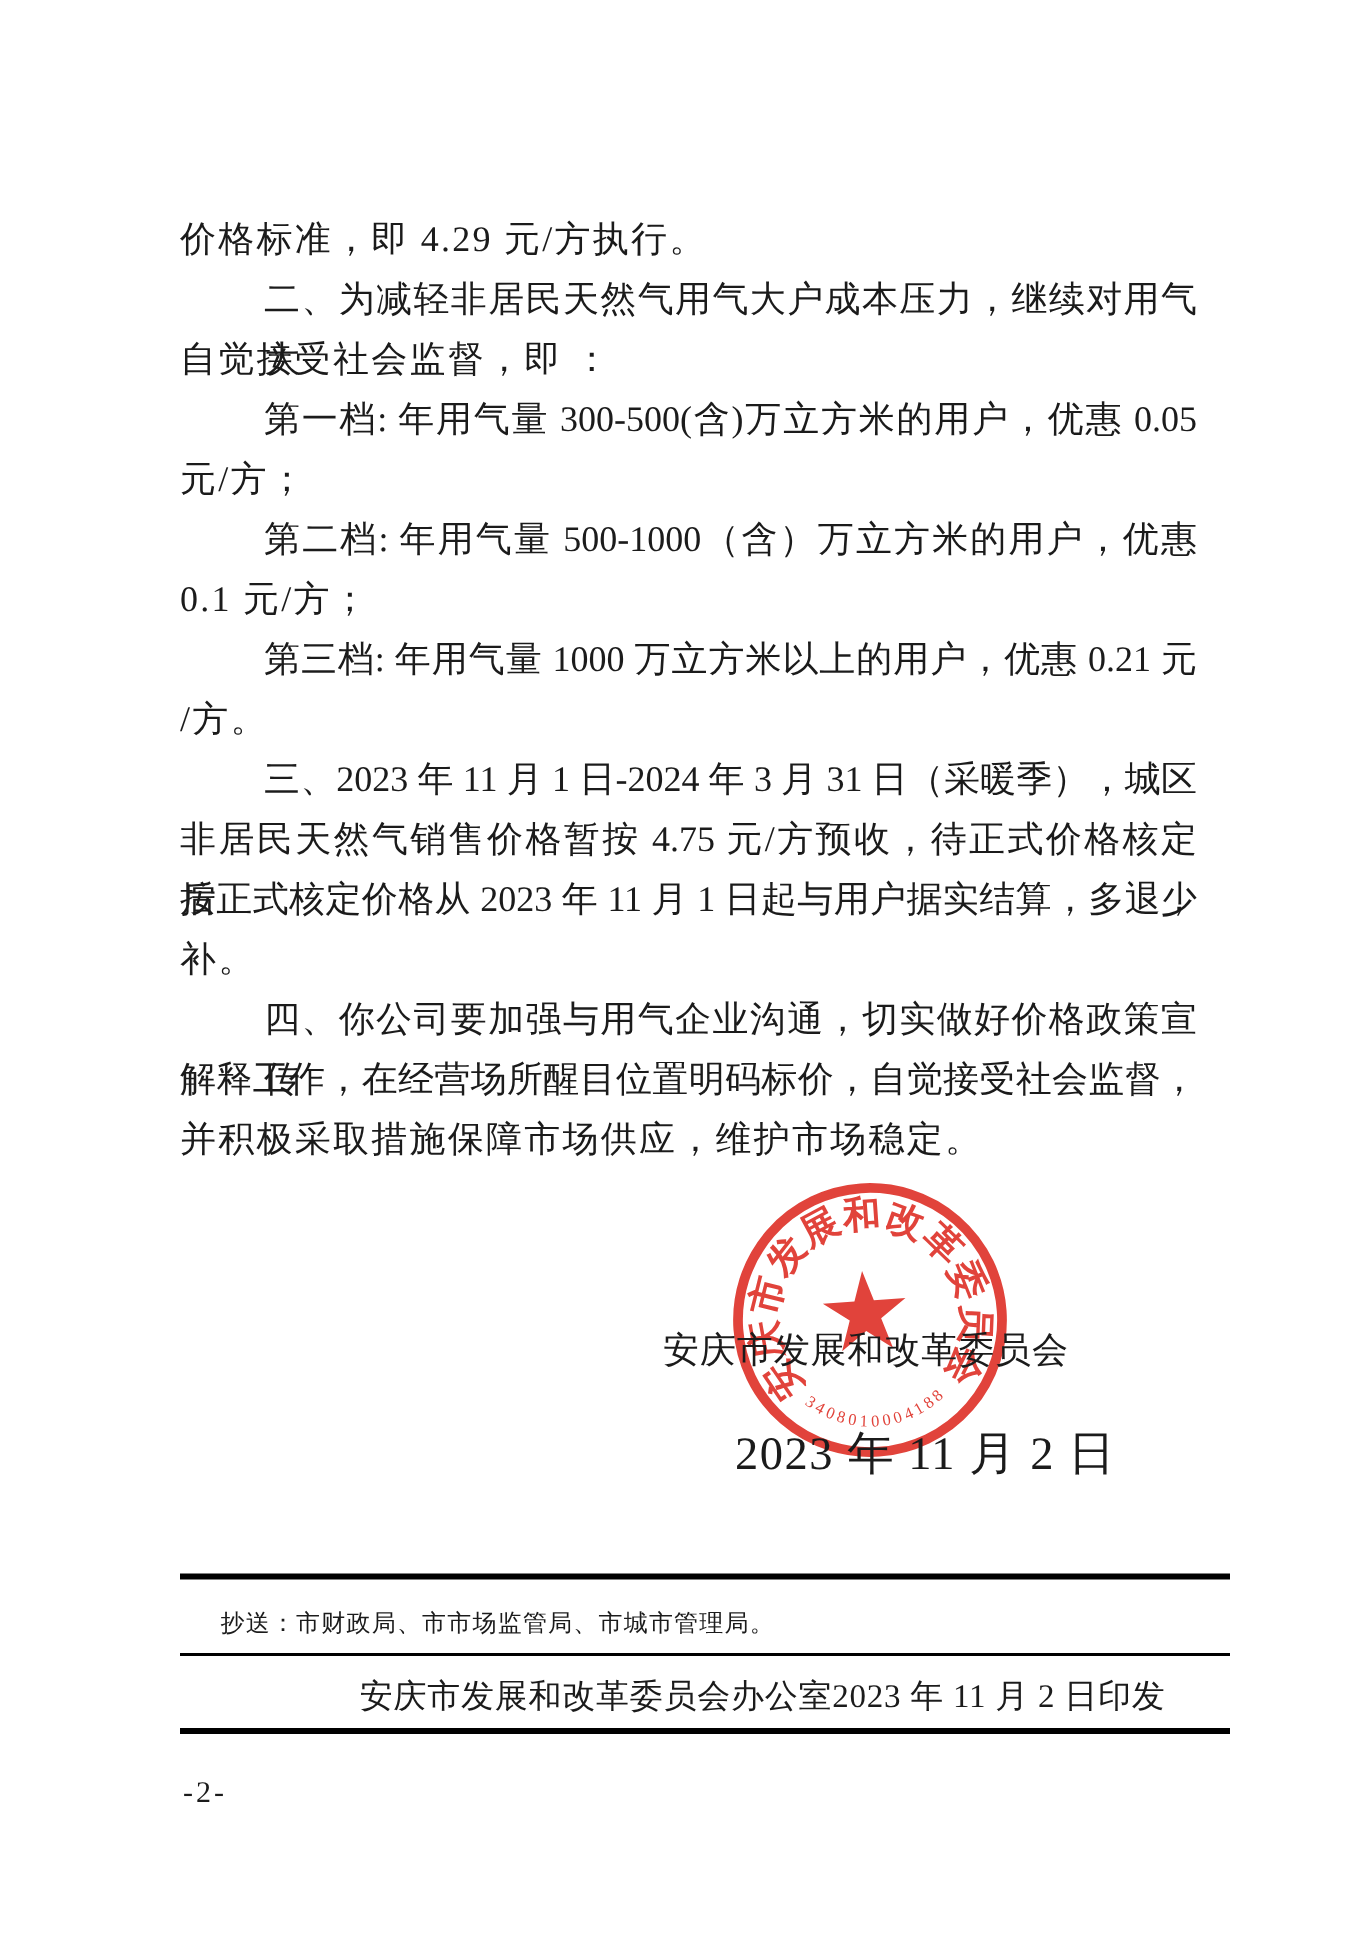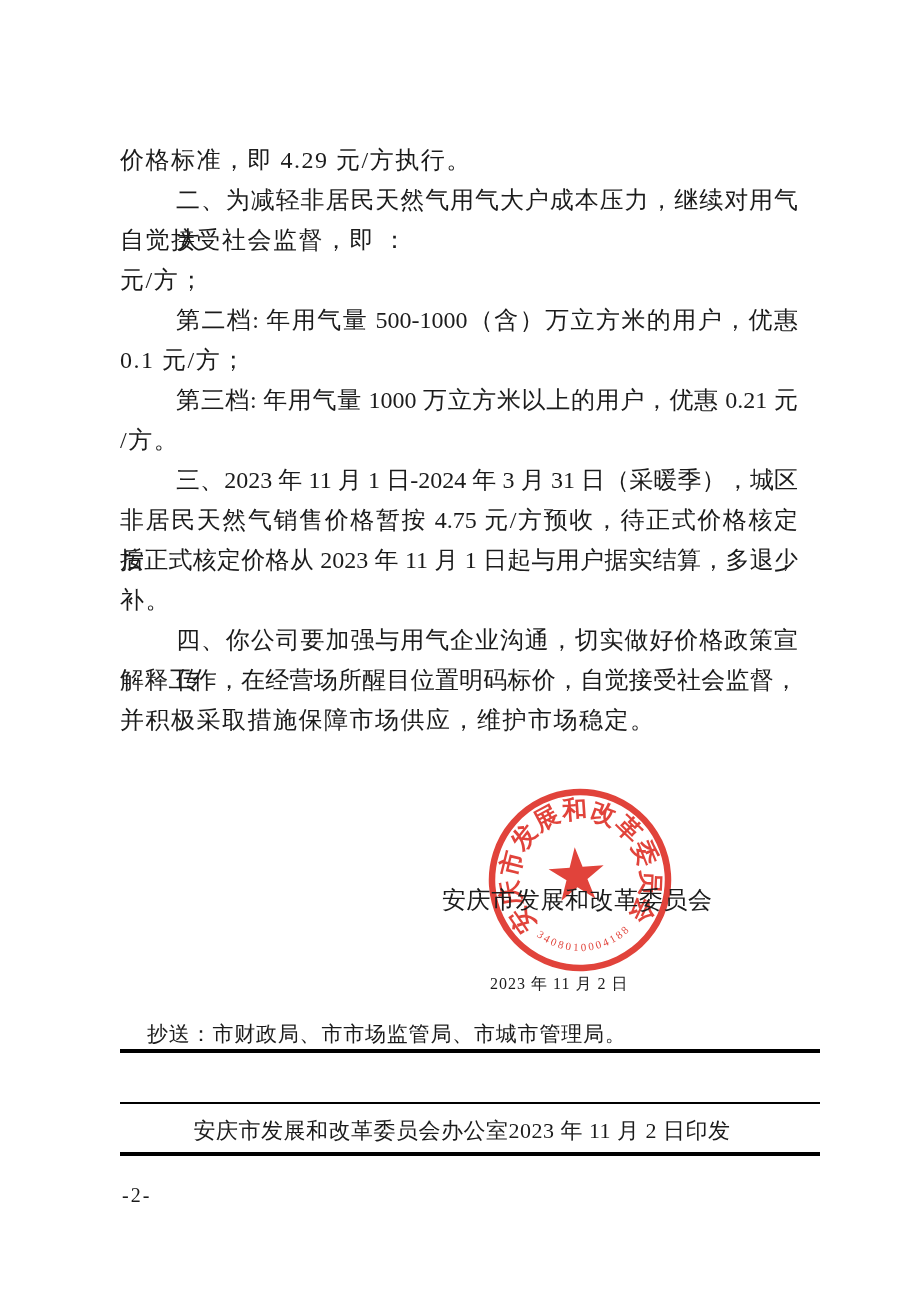--- a/index.html
+++ b/index.html
@@ -21,60 +21,61 @@
   .line { height:40px; line-height:40px; overflow:visible; }
   .line.indent { padding-left:56px; }
   .line.fill { text-align:justify; text-align-last:justify; letter-spacing:0; }
   .line.rest { text-align:left; letter-spacing:1.5px; white-space:nowrap; }
   
   .sig-agency {
     position:absolute; left:442px; top:884px;
     font-size:24px; letter-spacing:0.6px; white-space:nowrap; z-index:3;
   }
   .sig-date {
-    position:absolute; left:490px; top:974px;
-    font-size:16px; letter-spacing:1px; white-space:nowrap; z-index:3;
+    position:absolute; left:490px; top:948px;
+    font-size:31px; letter-spacing:1px; white-space:nowrap; z-index:3;
   }
   
   .seal {
     position:absolute; left:485px; top:785px; width:190px; height:190px;
     z-index:2; opacity:0.88; transform:rotate(-4deg);
   }
   .seal text { font-family:"Liberation Serif","DejaVu Serif",serif; }
   .seal .ring-text { font-size:25px; letter-spacing:1px; font-weight:bold; }
   .seal .serial-text { font-size:11px; letter-spacing:2.5px; }
   
   .rule { position:absolute; left:120px; width:700px; background:#000; }
   .rule-top    { top:1049px; height:4px; }
   .rule-mid    { top:1102px; height:2px; }
   .rule-bottom { top:1152px; height:4px; }
   .cc-line {
-    position:absolute; left:147px; top:1020px;
-    font-size:21px; letter-spacing:0.8px; white-space:nowrap;
+    position:absolute; left:147px; top:1072px;
+    font-size:16px; letter-spacing:0.8px; white-space:nowrap;
   }
   .issue-row {
     position:absolute; left:147px; top:1116px; width:630px;
-    display:flex; justify-content:center; align-items:baseline;
+    display:flex; justify-content:flex-end; align-items:baseline;
     font-size:22px;
   }
   .issue-row span { white-space:nowrap; letter-spacing:0.5px; }
   .page-number {
     position:absolute; left:122px; top:1184px;
     font-size:20px; letter-spacing:2px;
   }
 </style>
 </head>
 <body>
 
 <div class="page">
 
   <div class="doc-body">
     <div class="line rest">价格标准，即 4.29 元/方执行。</div>
     <div class="line indent fill">二、为减轻非居民天然气用气大户成本压力，继续对用气大</div>
     <div class="line rest">自觉接受社会监督，即 ：</div>
+    <div class="line indent fill">第一档: 年用气量 300-500(含)万立方米的用户，优惠 0.05</div>
     <div class="line rest">元/方；</div>
     <div class="line indent fill">第二档: 年用气量 500-1000（含）万立方米的用户，优惠</div>
     <div class="line rest">0.1 元/方；</div>
     <div class="line indent fill">第三档: 年用气量 1000 万立方米以上的用户，优惠 0.21 元</div>
     <div class="line rest">/方。</div>
     <div class="line indent fill">三、2023 年 11 月 1 日-2024 年 3 月 31 日（采暖季），城区</div>
     <div class="line fill">非居民天然气销售价格暂按 4.75 元/方预收，待正式价格核定后，</div>
     <div class="line fill">按正式核定价格从 2023 年 11 月 1 日起与用户据实结算，多退少</div>
     <div class="line rest">补。</div>
     <div class="line indent fill">四、你公司要加强与用气企业沟通，切实做好价格政策宣传</div>

